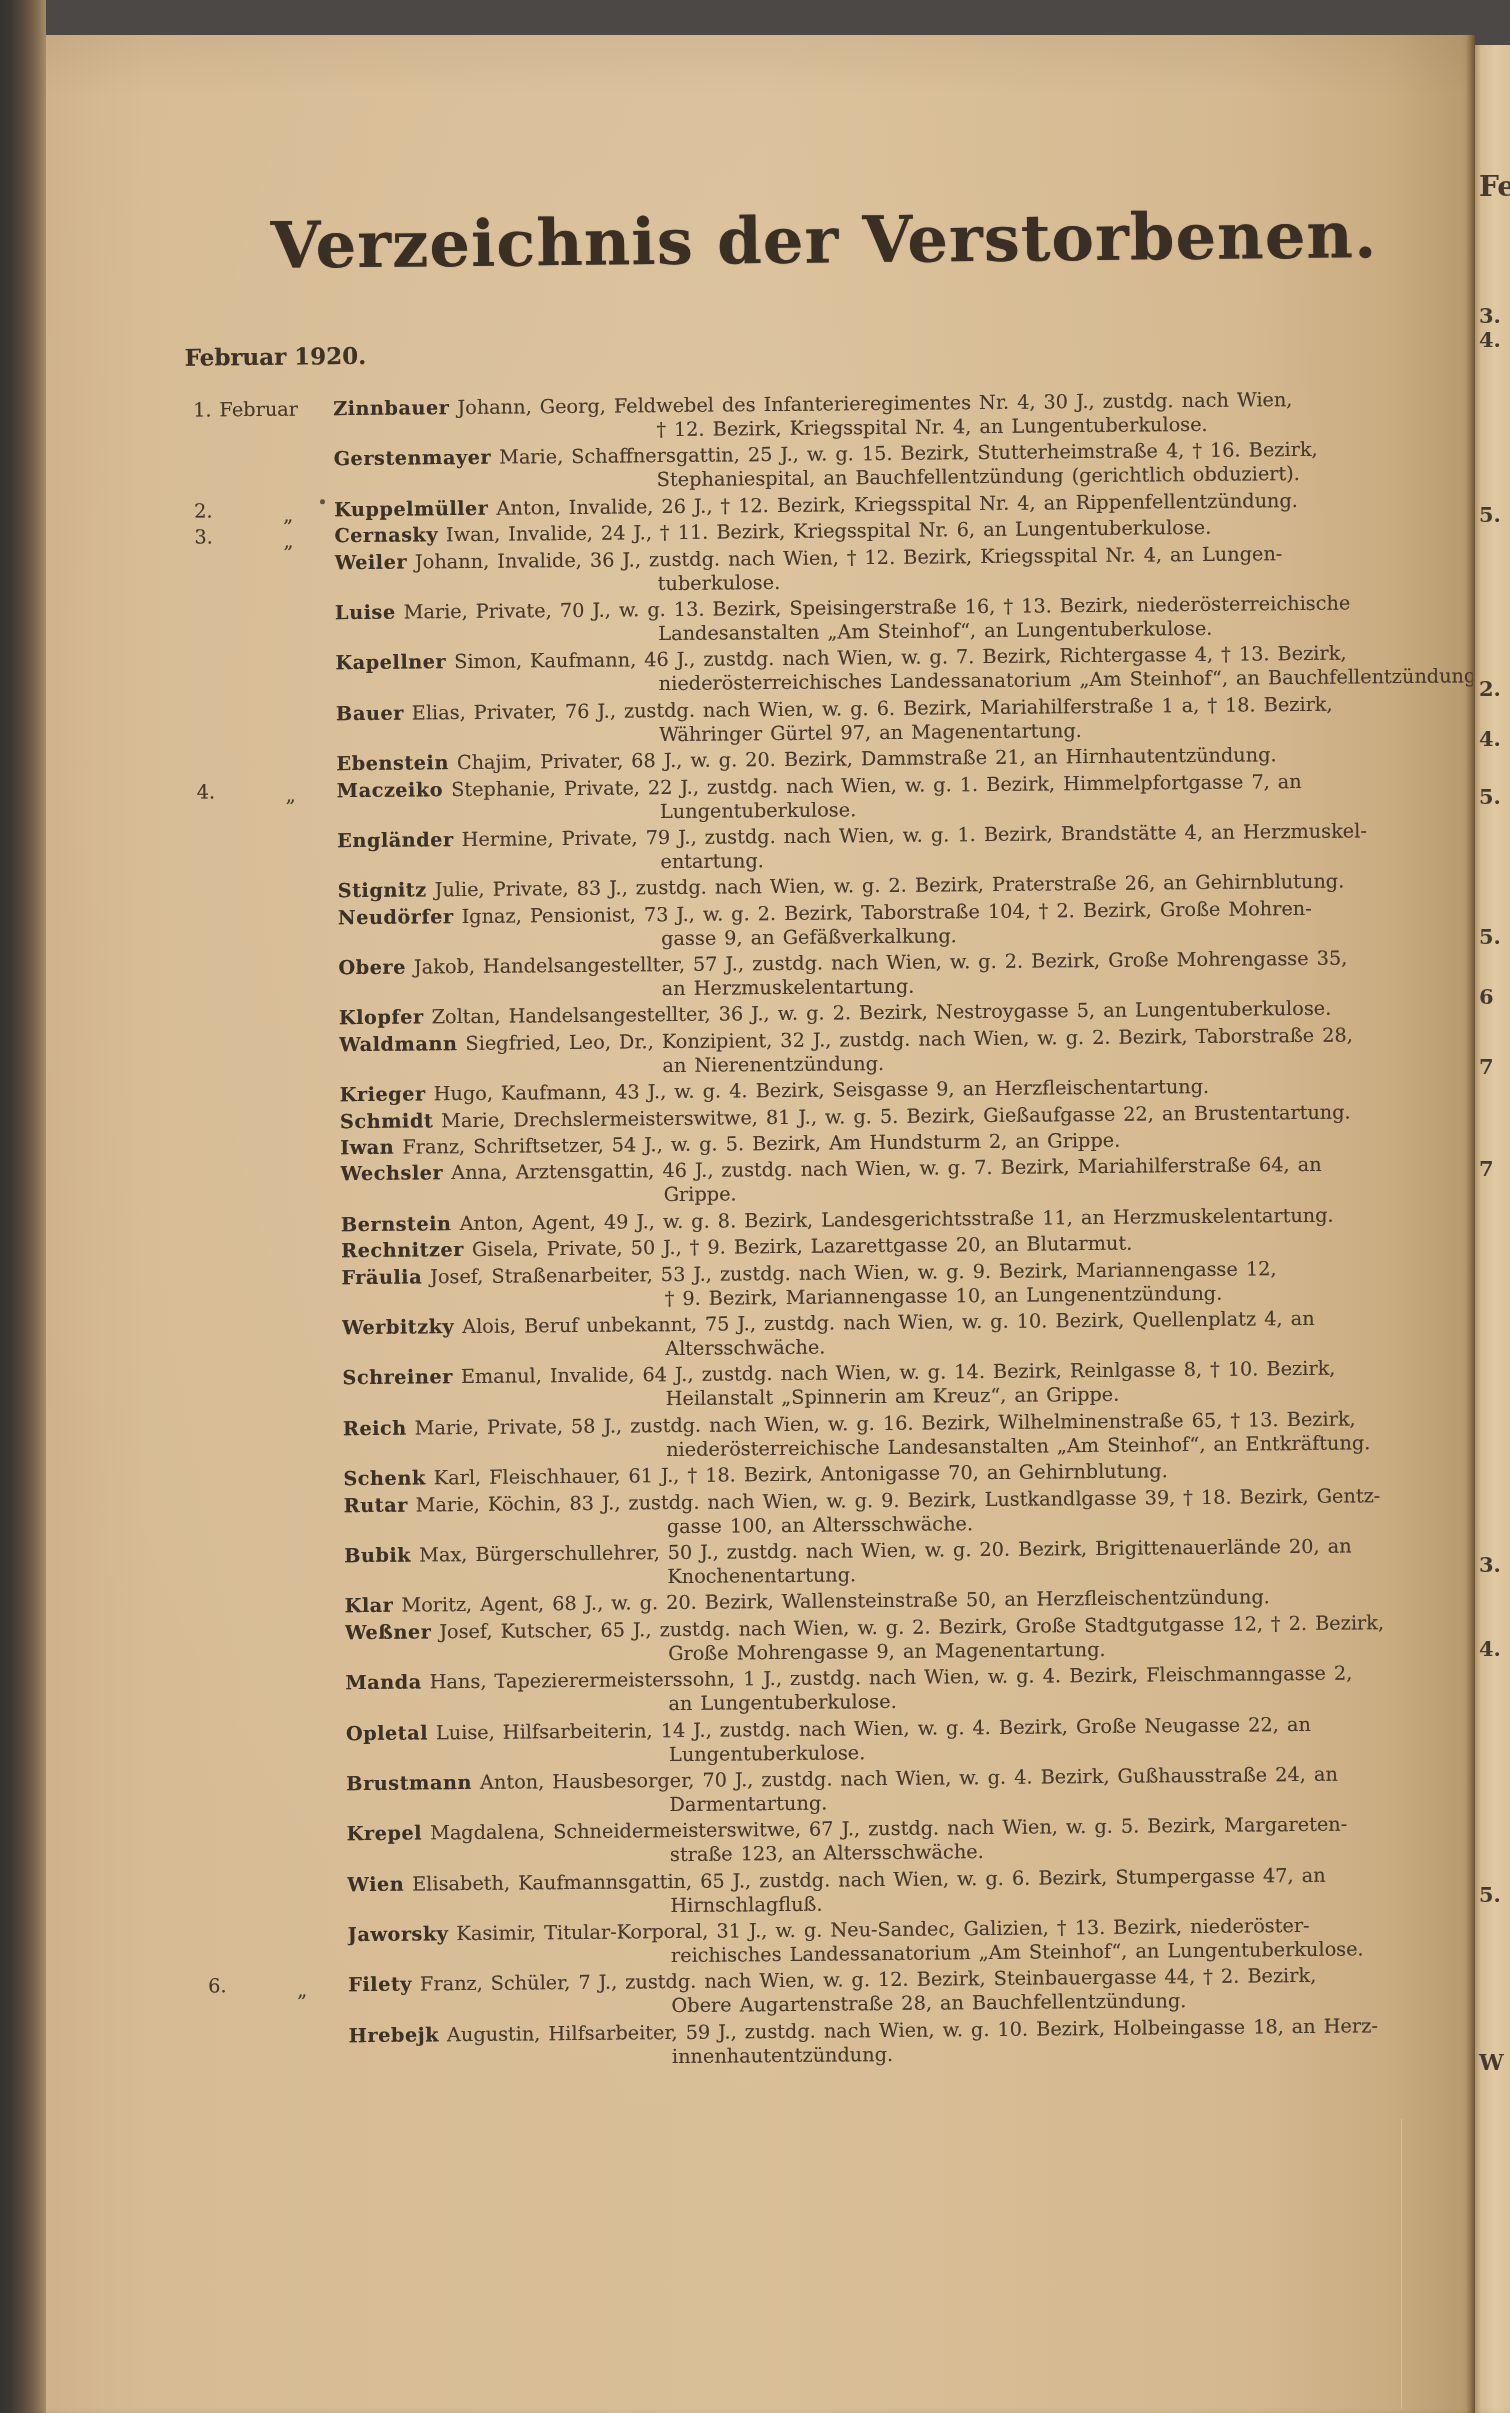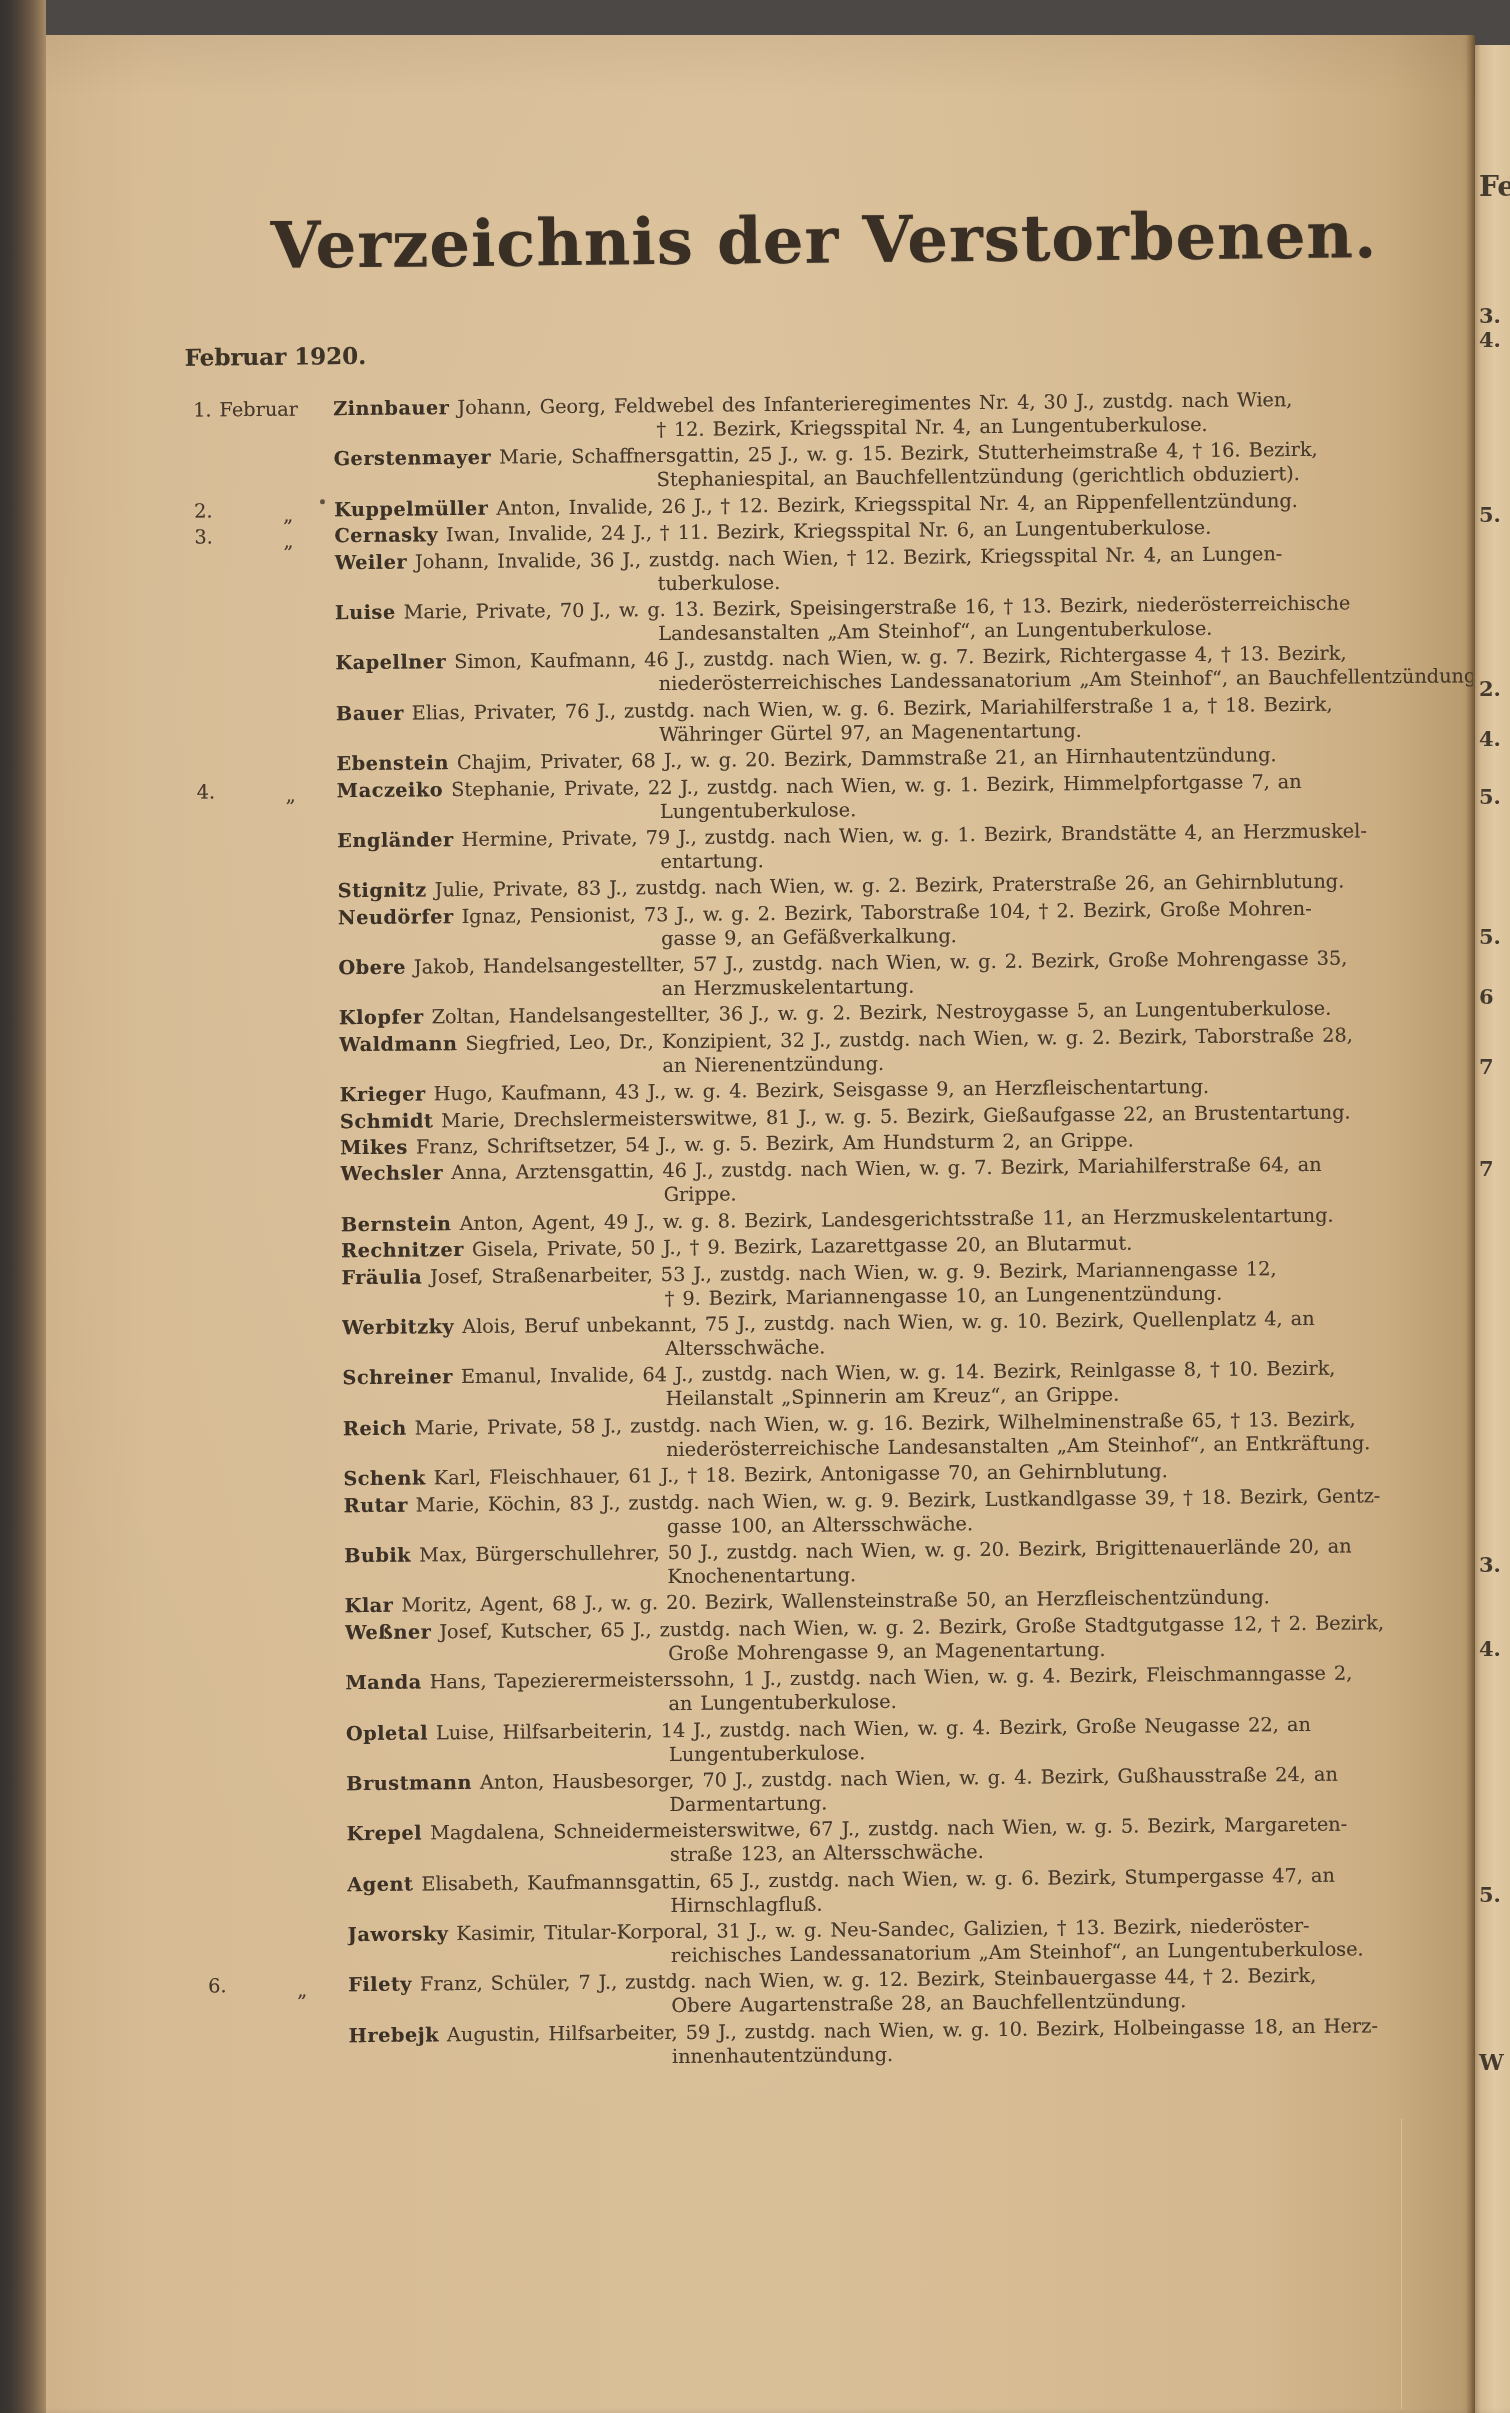--- a/index.html
+++ b/index.html
@@ -127,21 +127,21 @@
           <div class="ln"><b>Waldmann</b> Siegfried, Leo, Dr., Konzipient, 32 J., zustdg. nach Wien, w. g. 2. Bezirk, Taborstraße 28,</div>
           <div class="ln cont">an Nierenentzündung.</div>
         </div>
         <div class="entry">
           <div class="ln"><b>Krieger</b> Hugo, Kaufmann, 43 J., w. g. 4. Bezirk, Seisgasse 9, an Herzfleischentartung.</div>
         </div>
         <div class="entry">
           <div class="ln"><b>Schmidt</b> Marie, Drechslermeisterswitwe, 81 J., w. g. 5. Bezirk, Gießaufgasse 22, an Brustentartung.</div>
         </div>
         <div class="entry">
-          <div class="ln"><b>Mikes</b> Franz, Schriftsetzer, 54 J., w. g. 5. Bezirk, Am Hundsturm 2, an Grippe.</div>
+          <div class="ln"><b>Iwan</b> Franz, Schriftsetzer, 54 J., w. g. 5. Bezirk, Am Hundsturm 2, an Grippe.</div>
         </div>
         <div class="entry">
           <div class="ln"><b>Wechsler</b> Anna, Arztensgattin, 46 J., zustdg. nach Wien, w. g. 7. Bezirk, Mariahilferstraße 64, an</div>
           <div class="ln cont">Grippe.</div>
         </div>
         <div class="entry">
           <div class="ln"><b>Bernstein</b> Anton, Agent, 49 J., w. g. 8. Bezirk, Landesgerichtsstraße 11, an Herzmuskelentartung.</div>
         </div>
         <div class="entry">
           <div class="ln"><b>Rechnitzer</b> Gisela, Private, 50 J., † 9. Bezirk, Lazarettgasse 20, an Blutarmut.</div>
@@ -190,21 +190,21 @@
         </div>
         <div class="entry">
           <div class="ln"><b>Brustmann</b> Anton, Hausbesorger, 70 J., zustdg. nach Wien, w. g. 4. Bezirk, Gußhausstraße 24, an</div>
           <div class="ln cont">Darmentartung.</div>
         </div>
         <div class="entry">
           <div class="ln"><b>Krepel</b> Magdalena, Schneidermeisterswitwe, 67 J., zustdg. nach Wien, w. g. 5. Bezirk, Margareten-</div>
           <div class="ln cont">straße 123, an Altersschwäche.</div>
         </div>
         <div class="entry">
-          <div class="ln"><b>Agent</b> Elisabeth, Kaufmannsgattin, 65 J., zustdg. nach Wien, w. g. 6. Bezirk, Stumpergasse 47, an</div>
+          <div class="ln"><b>Wien</b> Elisabeth, Kaufmannsgattin, 65 J., zustdg. nach Wien, w. g. 6. Bezirk, Stumpergasse 47, an</div>
           <div class="ln cont">Hirnschlagfluß.</div>
         </div>
         <div class="entry">
           <div class="ln"><b>Jaworsky</b> Kasimir, Titular-Korporal, 31 J., w. g. Neu-Sandec, Galizien, † 13. Bezirk, niederöster-</div>
           <div class="ln cont">reichisches Landessanatorium „Am Steinhof“, an Lungentuberkulose.</div>
         </div>
         <div class="entry">
           <span class="date">6.</span>
           <span class="ditto">„</span>
           <div class="ln"><b>Filety</b> Franz, Schüler, 7 J., zustdg. nach Wien, w. g. 12. Bezirk, Steinbauergasse 44, † 2. Bezirk,</div>

